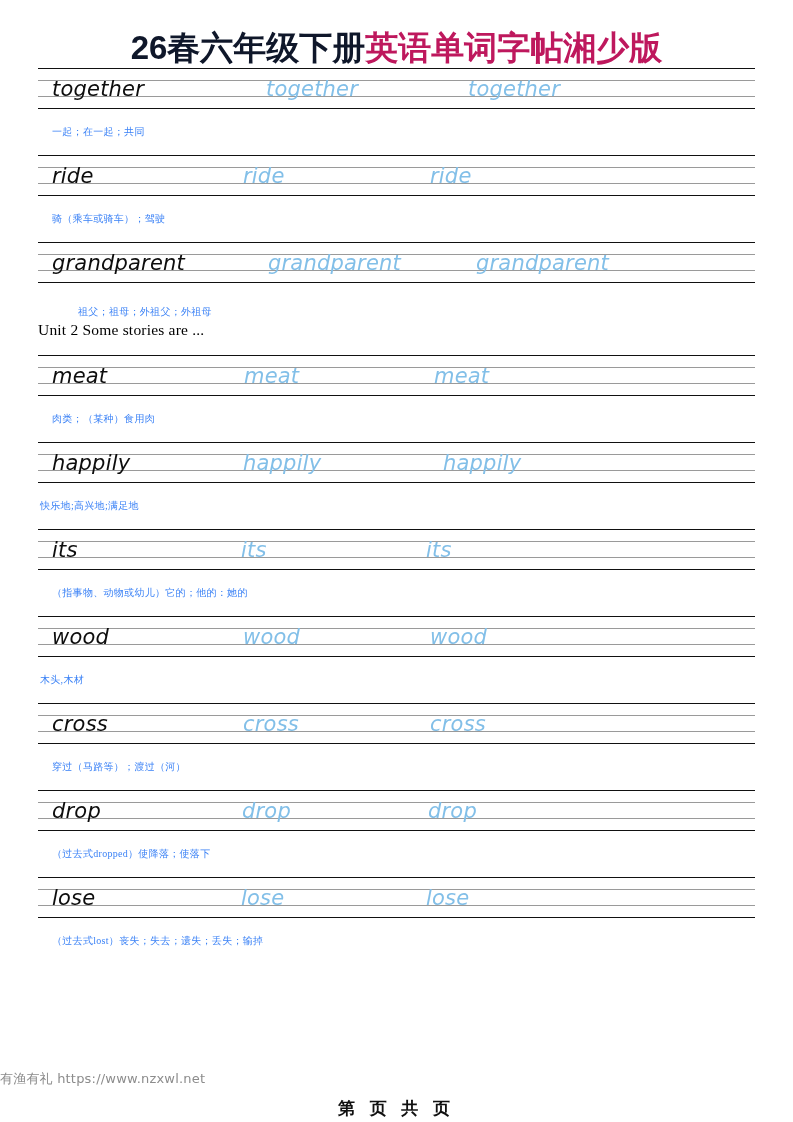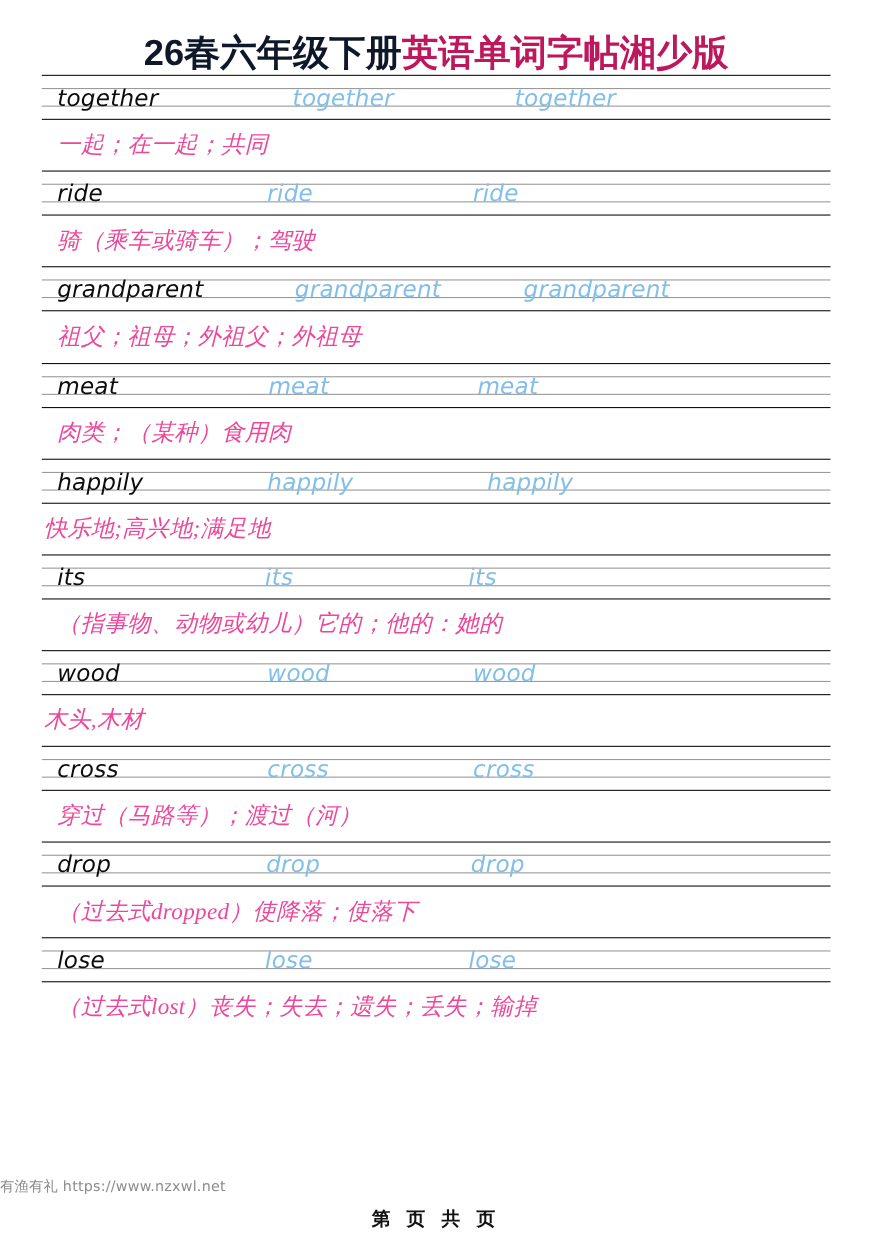--- a/index.html
+++ b/index.html
@@ -80,30 +80,29 @@
     white-space: nowrap;
     letter-spacing: 0.2px;
   }
   .word.w1 { left: 14px; color: #0d0d0d; }
   .word.w2 { color: #82bfe8; }
   .word.w3 { color: #82bfe8; }
 
   
   .meaning {
     font-family: "Liberation Serif", "DejaVu Serif", serif;
-    font-size: 21px;
-    color: #ec4899;
+    font-size: 10px;
+    color: #3b82f6;
     padding-left: 52px;
     line-height: 1;
     margin: 0;
     height: 46px;
     display: flex;
     align-items: center;
     letter-spacing: 0.3px;
-    font-style: italic;
   }
   .meaning.tight { padding-left: 40px; }
 
   
   .footer-watermark {
     position: absolute;
     left: 0;
     top: 1070px;
     width: 100%;
     text-align: left;
@@ -165,22 +164,23 @@
     <div class="ln heavy l1"></div>
     <div class="ln light l2"></div>
     <div class="ln light l3"></div>
     <div class="ln heavy l4"></div>
     <div class="words">
       <span class="word w1" style="left: 14px;">grandparent</span>
       <span class="word w2" style="left: 230px;">grandparent</span>
       <span class="word w3" style="left: 438px;">grandparent</span>
     </div>
   </div>
-  <div class="meaning" style="height:34px; align-items:flex-end;">祖父；祖母；外祖父；外祖母</div>
-
+  <div class="meaning" style="height:34px; align-items:flex-end;margin-left:26px;">祖父；祖母；外祖父；外祖母</div>
+
+  <div class="unit-heading unit-2">Unit 2 Some stories are ...</div>
 
   <div class="rule-block" style="margin-top:13px;">
     <div class="ln heavy l1"></div>
     <div class="ln light l2"></div>
     <div class="ln light l3"></div>
     <div class="ln heavy l4"></div>
     <div class="words">
       <span class="word w1" style="left: 14px;">meat</span>
       <span class="word w2" style="left: 206px;">meat</span>
       <span class="word w3" style="left: 396px;">meat</span>

